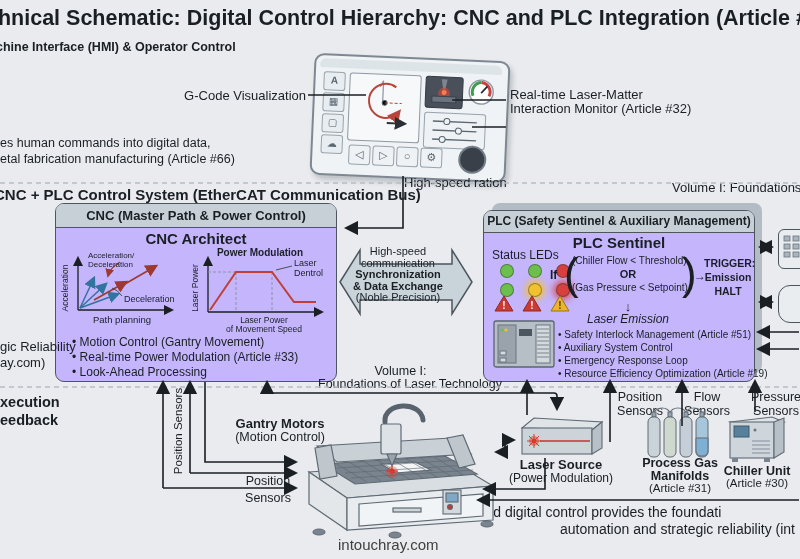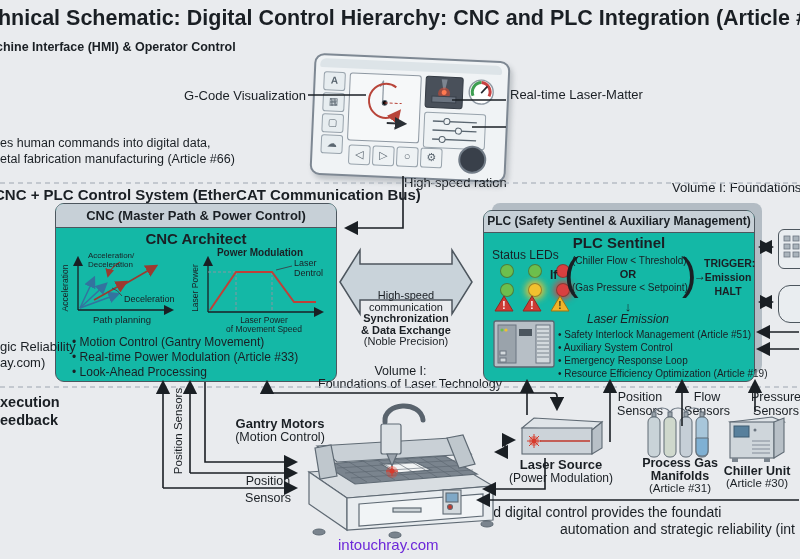--- a/index.html
+++ b/index.html
@@ -2,21 +2,21 @@
 <html><head>
 <meta charset="utf-8">
 <style>
   html,body{margin:0;padding:0;background:#cfd3d8;}
   #page{position:relative;width:800px;height:559px;background:#e9ebee;overflow:hidden;
         font-family:"Liberation Sans",sans-serif;color:#1a1f24;}
   .abs{position:absolute;}
   .t{position:absolute;white-space:nowrap;color:#1a1f24;}
   .b{font-weight:bold;}
   .c{text-align:center;}
-  .box{position:absolute;background:#14b8a6;border:1.6px solid #4d565e;border-radius:9px;}
+  .box{position:absolute;background:#c4b5fd;border:1.6px solid #4d565e;border-radius:9px;}
   .boxhead{position:absolute;left:0;top:0;right:0;background:#c7d0d7;border-bottom:1.4px solid #4d565e;
            border-radius:7px 7px 0 0;text-align:center;font-weight:bold;}
   .led{position:absolute;width:12px;height:12px;border-radius:50%;border:1px solid rgba(40,50,40,.45);}
   .glowy{box-shadow:0 0 6px 3px rgba(242,193,46,.85);}
   .glowr{box-shadow:0 0 6px 3px rgba(216,64,64,.8);}
   .hbtn{position:absolute;width:20px;height:17px;background:#e7edf0;border:1px solid #98a3ac;border-radius:3px;
         font-size:10px;line-height:16px;text-align:center;color:#5a6670;}
   .panelbtn{position:absolute;width:20px;height:18px;background:#eef2f4;border:1px solid #98a3ac;border-radius:3px;
         font-size:11px;line-height:17px;text-align:center;color:#5a6670;}
   .mask{background:#e9ebee;padding:0 2px;}
@@ -27,20 +27,21 @@
 
 <div id="page">
 
   <div class="t b" style="left:-14px;top:6px;font-size:21.5px;">chnical Schematic: Digital Control Hierarchy: CNC and PLC Integration (Article #3</div>
   <div class="t b" style="left:-4px;top:40px;font-size:12.5px;">chine Interface (HMI) &amp; Operator Control</div>
   <div class="t" style="left:0px;top:136px;font-size:12.5px;">es human commands into digital data,</div>
   <div class="t" style="left:0px;top:152px;font-size:12.5px;">etal fabrication manufacturing (Article #66)</div>
 
   <div class="t" style="left:182px;top:88px;width:124px;text-align:right;font-size:13px;">G-Code Visualization</div>
   <div class="t" style="left:510px;top:87px;font-size:13px;text-align:center;">Real-time Laser-Matter</div>
+  <div class="t" style="left:510px;top:101px;font-size:13px;">Interaction Monitor (Article #32)</div>
 
   <div class="abs" style="left:312px;top:57px;width:192px;height:118px;transform:rotate(2.5deg);
               background:#f0f3f5;border:2px solid #7e8893;border-radius:10px;box-shadow:3px 4px 5px rgba(60,70,80,.25);">
     <div class="abs" style="left:4px;top:3px;width:182px;height:9px;background:#dde4e8;border-radius:6px 6px 2px 2px;"></div>
     <div class="hbtn" style="left:8px;top:16px;font-weight:bold;">A</div>
     <div class="hbtn" style="left:8px;top:37px;">▦</div>
     <div class="hbtn" style="left:8px;top:58px;">▢</div>
     <div class="hbtn" style="left:8px;top:79px;">☁</div>
 
     <div class="abs" style="left:34px;top:16px;width:70px;height:66px;background:#f6f8f9;border:1.5px solid #8e98a2;border-radius:3px;">
@@ -153,21 +154,21 @@
       <text x="110" y="30" font-size="9" fill="#1a1f24">Dentrol</text>
       <text x="80" y="77" font-size="8.5" text-anchor="middle" fill="#1a1f24">Laser Power</text>
       <text x="80" y="86" font-size="8.5" text-anchor="middle" fill="#1a1f24">of Movement Speed</text>
     </svg>
 
     <div class="t" style="left:16px;top:131px;font-size:12px;">• Motion Control (Gantry Movement)</div>
     <div class="t" style="left:16px;top:146px;font-size:12px;">• Real-time Power Modulation (Article #33)</div>
     <div class="t" style="left:16px;top:161px;font-size:12px;">• Look-Ahead Processing</div>
   </div>
 
-  <div class="abs c" style="left:341px;top:246px;width:130px;line-height:11.5px;font-size:11px;z-index:8;margin-top:44px;">
+  <div class="abs c" style="left:333px;top:246px;width:130px;line-height:11.5px;font-size:11px;z-index:8;">
     <div>High-speed</div>
     <div>communication</div>
     <div class="b">Synchronization</div>
     <div class="b">&amp; Data Exchange</div>
     <div>(Noble Precision)</div>
   </div>
 
   <div class="box" style="left:483px;top:210px;width:270px;height:170px;box-shadow:8px -8px 0 -1px #b3bcc4;">
     <div class="boxhead" style="height:21px;line-height:21px;font-size:12px;">PLC (Safety Sentinel &amp; Auxiliary Management)</div>
     <div class="t b c" style="left:0;top:23px;width:270px;font-size:15px;">PLC Sentinel</div>
@@ -273,21 +274,21 @@
   <div class="t c" style="left:746px;top:404px;width:60px;font-size:12.5px;">Sensors</div>
 
   <div class="t b c" style="left:638px;top:456px;width:84px;font-size:12.5px;">Process Gas</div>
   <div class="t b c" style="left:638px;top:469px;width:84px;font-size:12.5px;">Manifolds</div>
   <div class="t c" style="left:638px;top:482px;width:84px;font-size:11.5px;">(Article #31)</div>
   <div class="t b c" style="left:720px;top:464px;width:74px;font-size:12.5px;">Chiller Unit</div>
   <div class="t c" style="left:720px;top:477px;width:74px;font-size:11.5px;">(Article #30)</div>
 
   <div class="t" style="left:438px;top:504px;font-size:14px;">Integrated digital control provides the foundati</div>
   <div class="t" style="left:560px;top:521px;font-size:14px;">automation and strategic reliability (int</div>
-  <div class="t" style="left:338px;top:536px;font-size:15px;color:#6d28d9;">intouchray.com</div>
+  <div class="t" style="left:338px;top:536px;font-size:15px;color:#404040;">intouchray.com</div>
 
   <div class="abs" style="left:293px;top:398px;z-index:4;">
     <svg width="212" height="142" viewBox="0 0 212 142">
       <g stroke="#5f6a74" stroke-width="1.2">
         <polygon points="16,74 160,64 200,88 54,100" fill="#d9dee2"></polygon>
         <polygon points="16,74 54,100 54,132 16,106" fill="#e3e7ea"></polygon>
         <polygon points="54,100 200,88 200,122 54,132" fill="#e8ecef"></polygon>
         <polygon points="66,106 190,96 190,118 66,128" fill="#f1f4f6"></polygon>
         <rect x="100" y="110" width="28" height="4" fill="#cfd6da"></rect>
         <polygon points="30,66 152,58 184,76 62,86" fill="#7a848e"></polygon>

